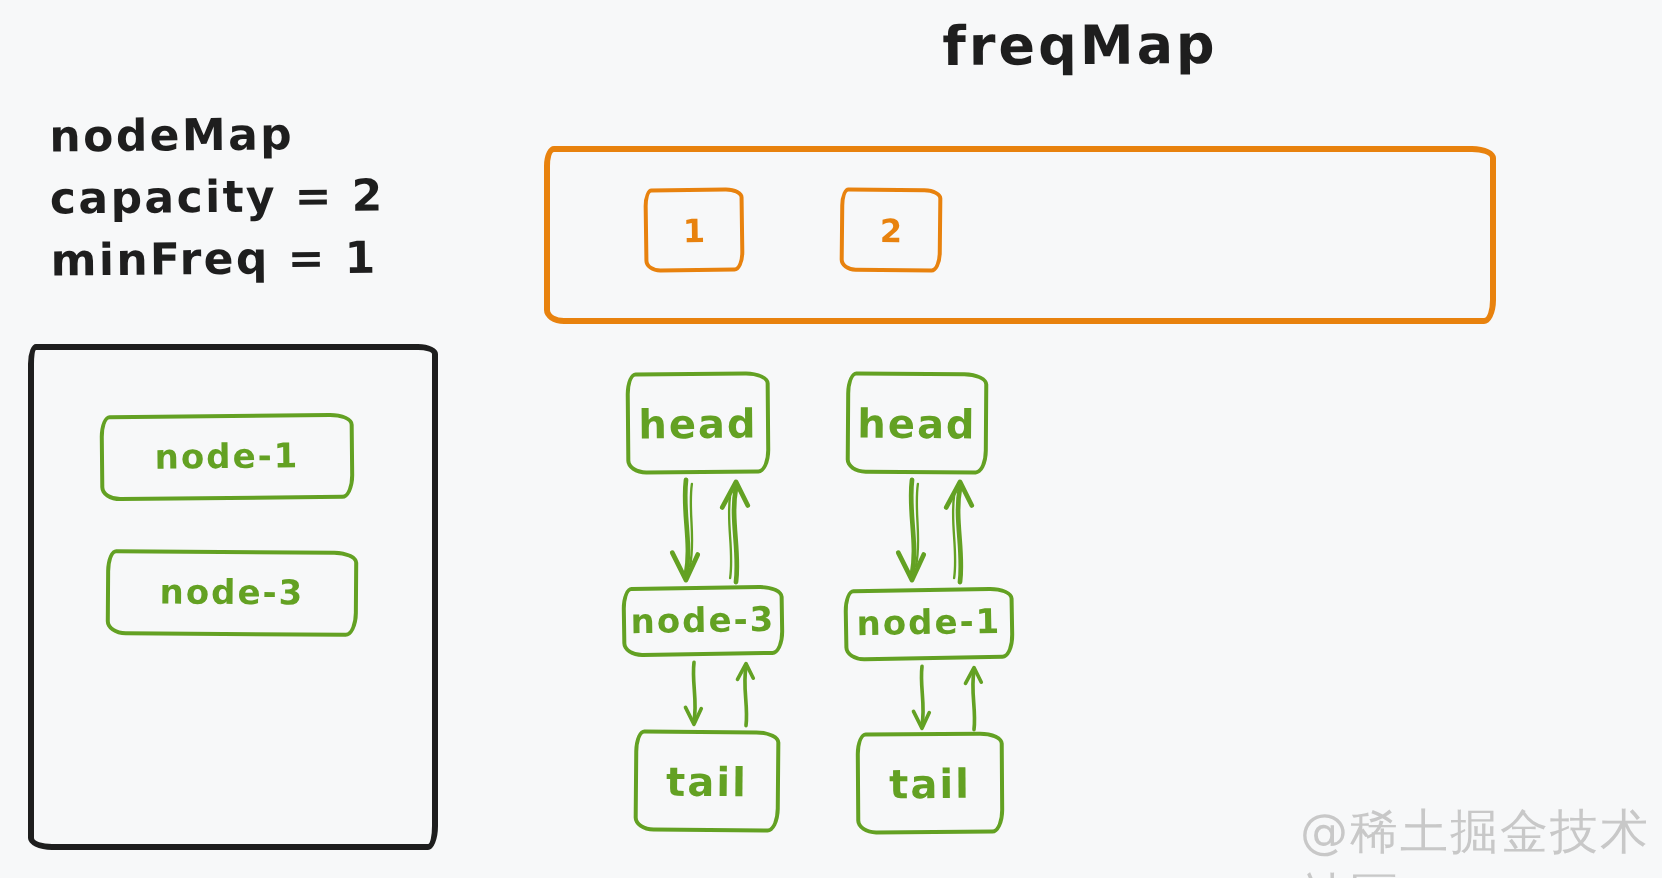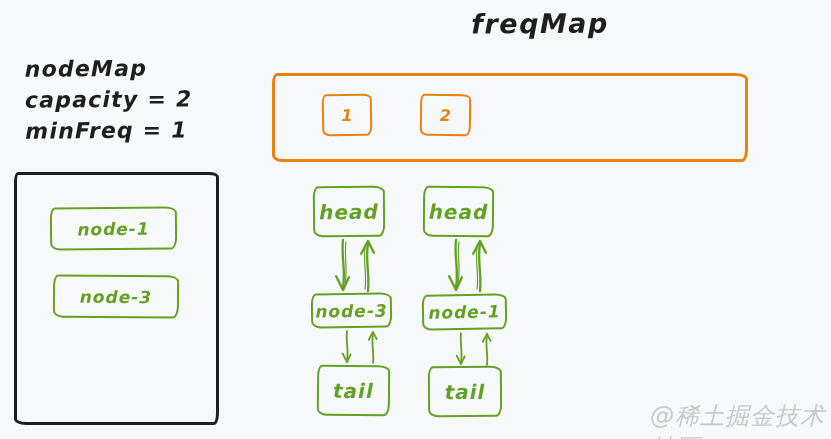--- a/index.html
+++ b/index.html
@@ -2,21 +2,21 @@
 <html><head>
 <meta charset="utf-8">
 <style>
   html, body { margin: 0; padding: 0; }
   body {
     width: 831px; height: 439px;
     background: #f7f8f9;
     font-family: "DejaVu Sans", sans-serif;
     overflow: hidden;
   }
-  .canvas { position: relative; width: 831px; height: 439px; font-style: italic; }
+  .canvas { position: relative; width: 831px; height: 439px; }
 
   
   .title {
     position: absolute; left: 430px; top: 8px; width: 220px;
     text-align: center;
     font-size: 27px; font-weight: bold; color: #1e1e1e;
     letter-spacing: 1.5px;
     transform: rotate(-0.4deg);
   }
   .info {

